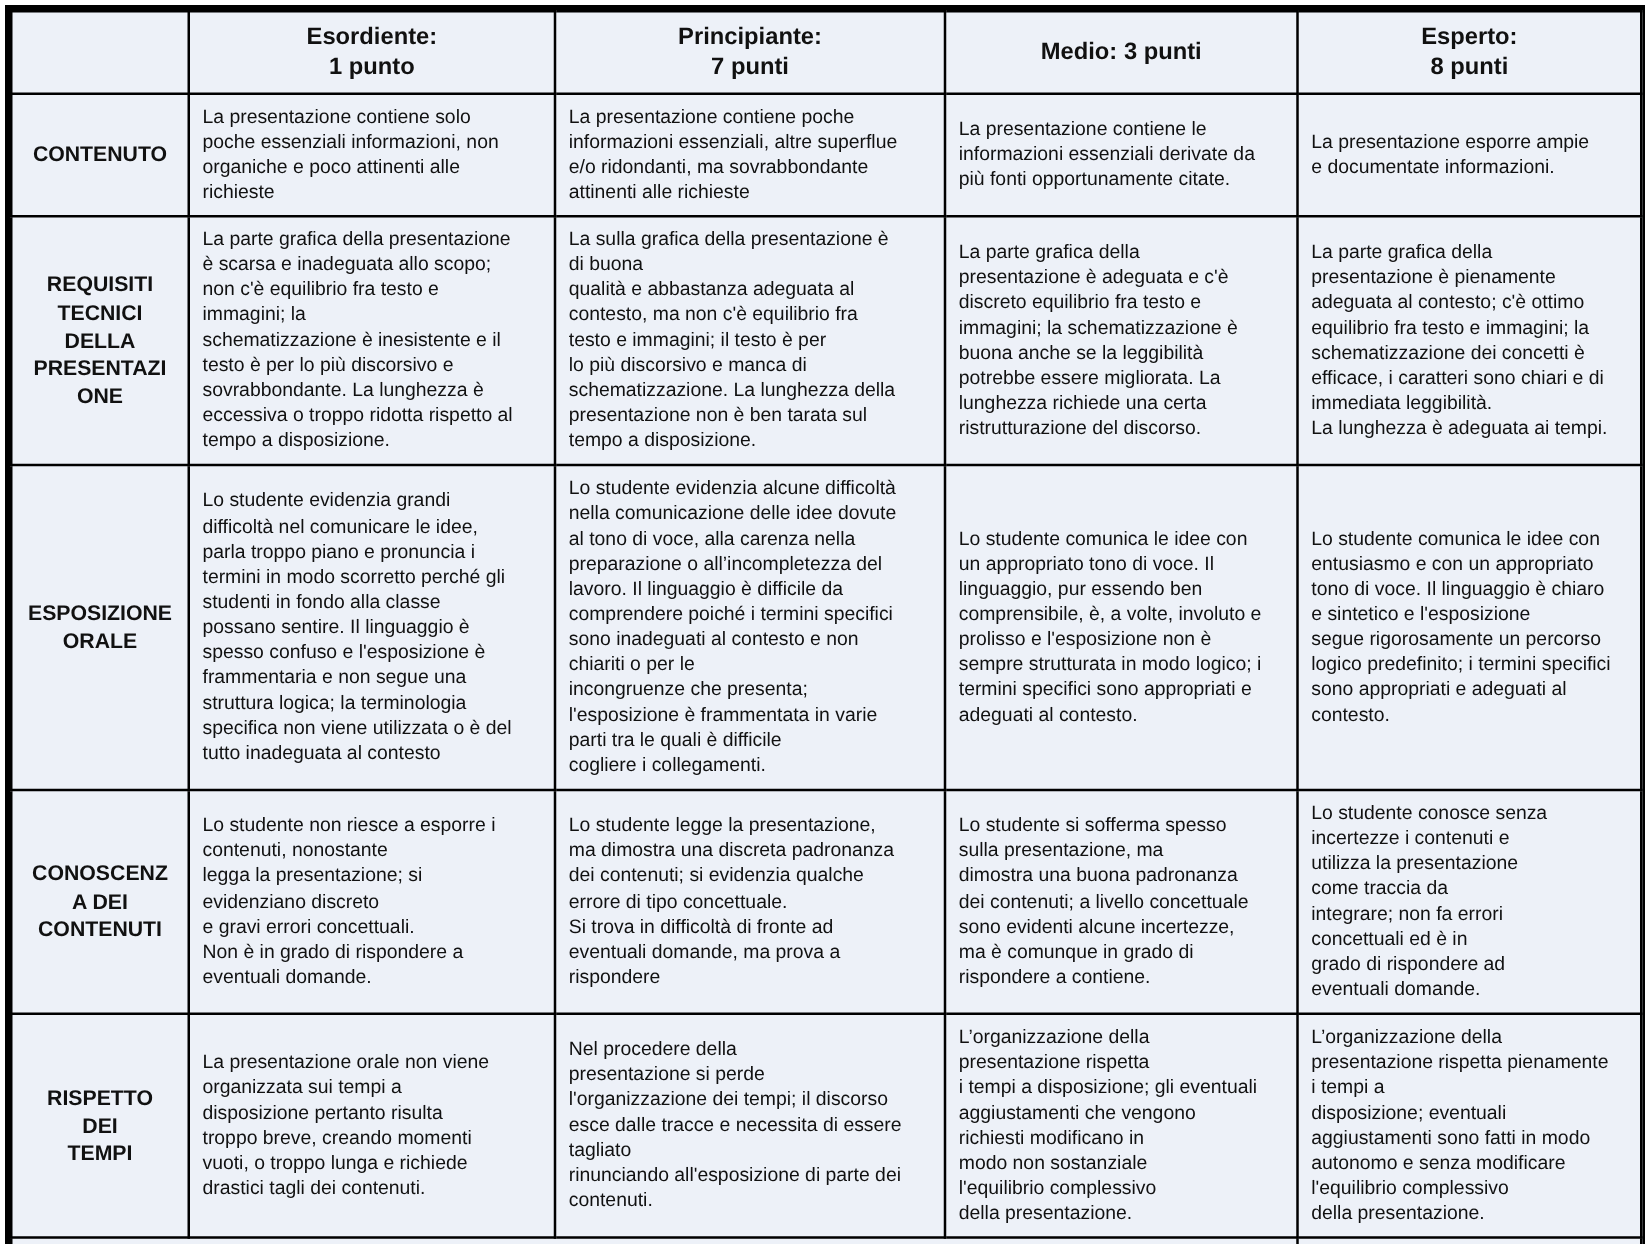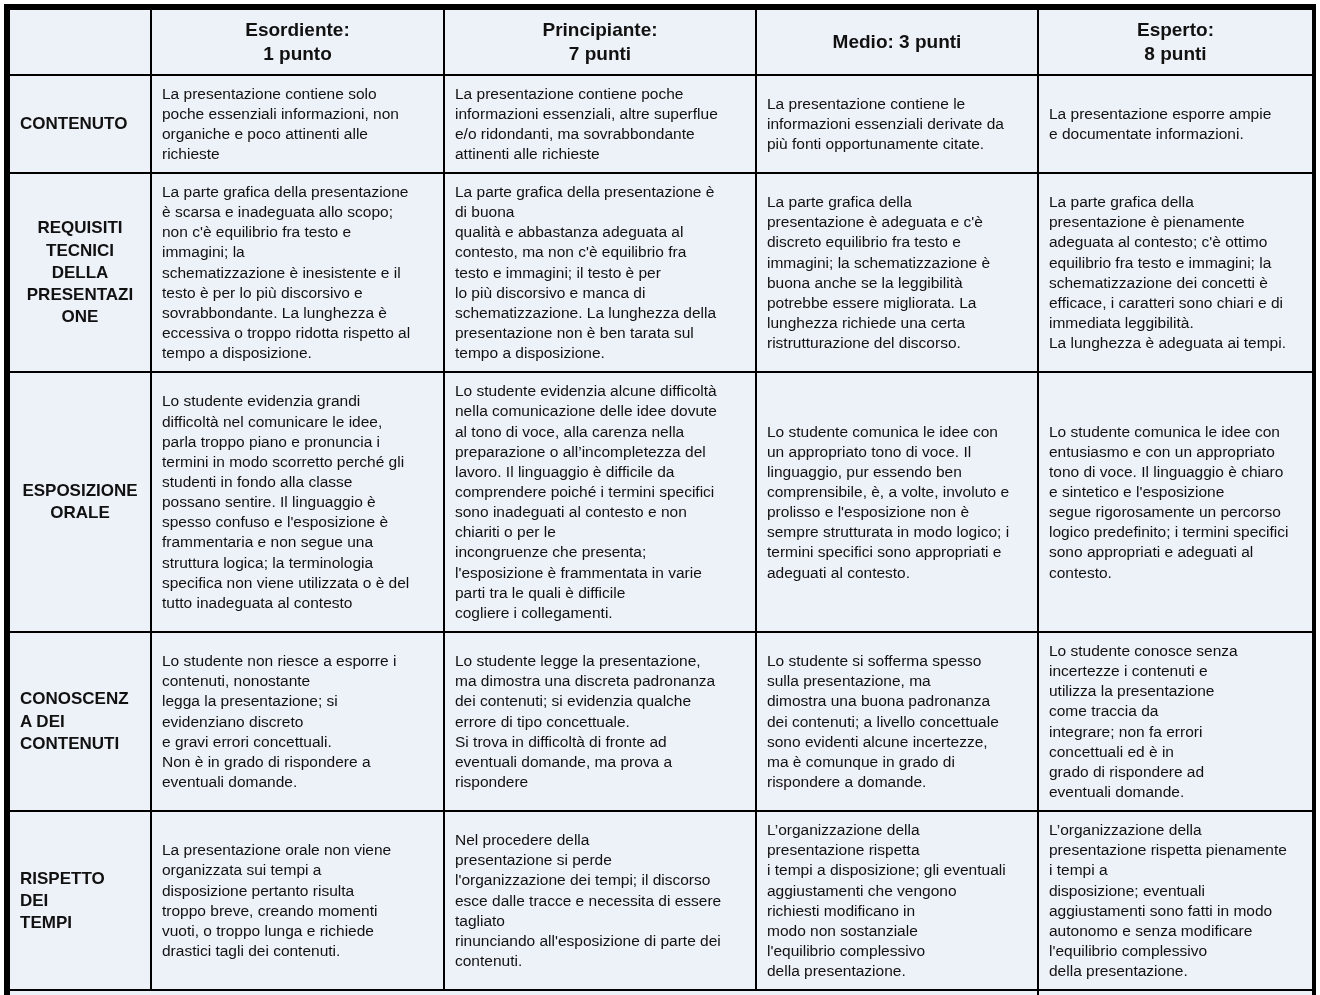--- a/index.html
+++ b/index.html
@@ -43,21 +43,21 @@
 
   th.colhead{
     font-size:19px;
     font-weight:bold;
     text-align:center;
     line-height:1.25;
   }
   th.rowhead{
     font-size:17px;
     font-weight:bold;
-    text-align:left;
+    text-align:center;
     line-height:1.3;
     padding-left:8px;
   }
   th.rowhead.center{text-align:center;padding-left:4px;padding-right:4px;margin-top:32px;}
   td.cell{
     font-size:15.5px;
     line-height:1.3;
     text-align:left;
   }
   td.legend{
@@ -125,21 +125,21 @@
 ONE</th>
           <td class="cell">La parte grafica della presentazione
 è scarsa e inadeguata allo scopo;
 non c'è equilibrio fra testo e
 immagini; la
 schematizzazione è inesistente e il
 testo è per lo più discorsivo e
 sovrabbondante. La lunghezza è
 eccessiva o troppo ridotta rispetto al
 tempo a disposizione.</td>
-          <td class="cell">La parte grafica della presentazione è
+          <td class="cell">La sulla grafica della presentazione è
 di buona
 qualità e abbastanza adeguata al
 contesto, ma non c'è equilibrio fra
 testo e immagini; il testo è per
 lo più discorsivo e manca di
 schematizzazione. La lunghezza della
 presentazione non è ben tarata sul
 tempo a disposizione.</td>
           <td class="cell">La parte grafica della
 presentazione è adeguata e c'è
@@ -218,21 +218,21 @@
 errore di tipo concettuale.
 Si trova in difficoltà di fronte ad
 eventuali domande, ma prova a
 rispondere</td>
           <td class="cell">Lo studente si sofferma spesso
 sulla presentazione, ma
 dimostra una buona padronanza
 dei contenuti; a livello concettuale
 sono evidenti alcune incertezze,
 ma è comunque in grado di
-rispondere a domande.</td>
+rispondere a contiene.</td>
           <td class="cell">Lo studente conosce senza
 incertezze i contenuti e
 utilizza la presentazione
 come traccia da
 integrare; non fa errori
 concettuali ed è in
 grado di rispondere ad
 eventuali domande.</td>
         </tr>
         <tr class="r4">

